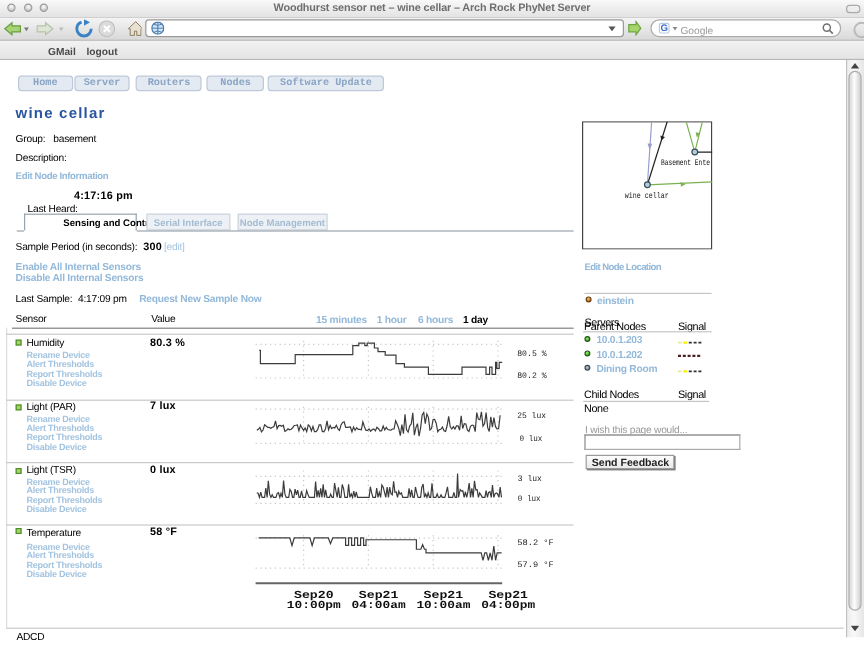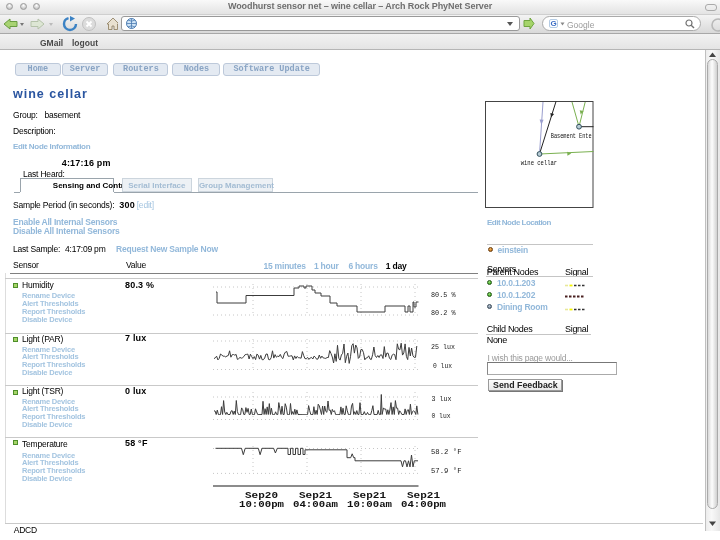--- a/index.html
+++ b/index.html
@@ -119,21 +119,21 @@
 
 <div class="t" style="left:13px;top:109.7px;">Group:</div>
 <div class="t" style="left:44.4px;top:109.7px;">basement</div>
 <div class="t" style="left:13px;top:125.8px;">Description:</div>
 <div class="t lk" style="left:13px;top:142.4px;font-size:8px;letter-spacing:-0.3px;">Edit Node Information</div>
 <div class="t" style="left:13px;top:169px;padding-left:10px;">Last Heard:</div>
 <div class="t val" style="left:61.7px;top:158.2px;">4:17:16 pm</div>
 
 <div class="tab tabon" style="left:19.8px;width:94px;">Sensing and Control</div>
 <div class="tab taboff" style="left:122px;width:69.7px;">Serial Interface</div>
-<div class="tab taboff" style="left:197.9px;width:74.9px;">Group Management</div>
+<div class="tab taboff" style="left:197.9px;width:74.9px;">Node Management</div>
 <div class="hline" style="left:13.5px;top:192.3px;width:6.3px;background:#9aa4ac;"></div>
 <div class="hline" style="left:113.8px;top:192.3px;width:364px;background:#9aa4ac;"></div>
 
 <div class="t" style="left:13px;top:200.3px;">Sample Period (in seconds):</div>
 <div class="t val" style="left:119.3px;top:199.9px;">300</div>
 <div class="t" style="left:136.7px;top:200.3px;color:#a3c4e0;">[edit]</div>
 <div class="t lk" style="left:13px;top:217.3px;text-align:right;">Enable All Internal Sensors</div>
 <div class="t lk" style="left:13px;top:226.3px;">Disable All Internal Sensors</div>
 <div class="t" style="left:13px;top:243.7px;">Last Sample:</div>
 <div class="t" style="left:65px;top:243.7px;">4:17:09 pm</div>

